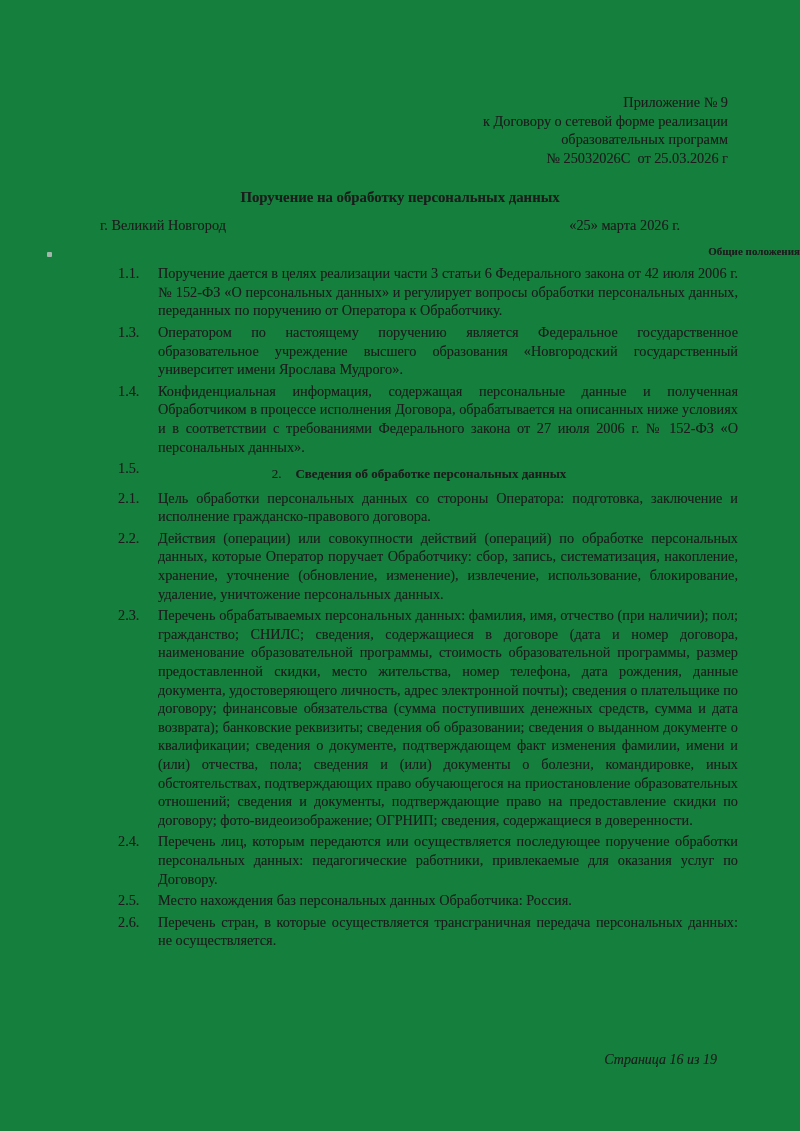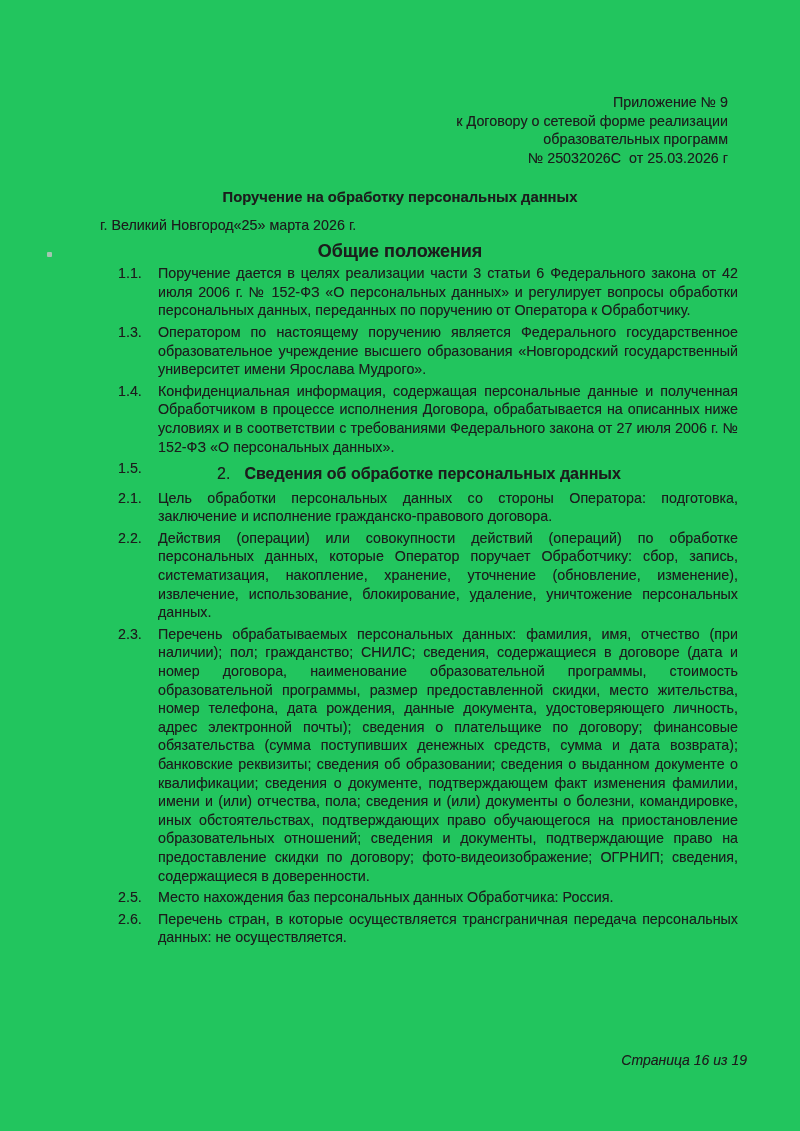--- a/index.html
+++ b/index.html
@@ -4,81 +4,81 @@
 <style>
   html, body {
     margin: 0;
     padding: 0;
     background: #ffffff;
   }
   .page {
     position: relative;
     width: 800px;
     height: 1131px;
-    background: #22c55e;
+    background: #15803d;
     overflow: hidden;
-    font-family: Liberation Sans, sans-serif;
+    font-family: Liberation Serif, serif;
     color: #1c1c1c;
     text-shadow: 0 0 0.5px rgba(35,35,35,0.45);
     font-size: 14.3px;
     line-height: 18.6px;
   }
   .pre { white-space: pre; }
 
   .doc-header {
     margin: 93px 72px 0 0;
     text-align: right;
   }
   .doc-title {
     margin-top: 21px;
     text-align: center;
     font-weight: bold;
     font-size: 14.8px;
   }
   .place-row {
     display: flex;
-    justify-content: flex-start;
-    margin: 9px 46px 0 100px;
+    justify-content: space-between;
+    margin: 9px 120px 0 100px;
   }
   .h-general {
     margin-top: 7px;
-    text-align: center;
+    text-align: right;
     font-weight: bold;
-    font-size: 18px;
+    font-size: 11px;
   }
   .content {
     margin: 4px 62px 0 100px; 
   }
   .item {
     position: relative;
     padding-left: 58px;      
     text-align: justify;
     margin-bottom: 3px;
   }
   .item .num {
     position: absolute;
     left: 18px;              
     top: 0;
   }
   .sec2-heading {
     text-align: center;
     margin: 9px 0 5px 0;
-    font-size: 16px;
+    font-size: 13px;
   }
   .sec2-heading .sec-num {
     font-weight: normal;
     margin-right: 14px;
   }
   .sec2-heading .sec-title {
     font-weight: bold;
   }
   .doc-footer {
     position: absolute;
     top: 1051px;
-    right: 53px;
+    right: 83px;
     font-style: italic;
     font-size: 14px;
     text-align: right;
   }
   .scan-speck {
     position: absolute;
     left: 47px;
     top: 252px;
     width: 5px;
     height: 5px;
@@ -111,21 +111,21 @@
   <div class="h-general">Общие положения</div>
 
   <div class="content">
 
     <div class="item">
       <span class="num">1.1.</span>
       <span>Поручение дается в целях реализации части 3 статьи 6 Федерального закона от 42 июля 2006 г. № 152-ФЗ «О персональных данных» и регулирует вопросы обработки персональных данных, переданных по поручению от Оператора к Обработчику.</span>
     </div>
     <div class="item">
       <span class="num">1.3.</span>
-      <span>Оператором по настоящему поручению является Федерального государственное образовательное учреждение высшего образования «Новгородский государственный университет имени Ярослава Мудрого».</span>
+      <span>Оператором по настоящему поручению является Федеральное государственное образовательное учреждение высшего образования «Новгородский государственный университет имени Ярослава Мудрого».</span>
     </div>
     <div class="item">
       <span class="num">1.4.</span>
       <span>Конфиденциальная информация, содержащая персональные данные и полученная Обработчиком в процессе исполнения Договора, обрабатывается на описанных ниже условиях и в соответствии с требованиями Федерального закона от 27 июля 2006 г. № 152-ФЗ «О персональных данных».</span>
     </div>
     <div class="item">
       <span class="num">1.5.</span>
     </div>
 
     <div class="sec2-heading">
@@ -138,20 +138,24 @@
     </div>
     <div class="item">
       <span class="num">2.2.</span>
       <span>Действия (операции) или совокупности действий (операций) по обработке персональных данных, которые Оператор поручает Обработчику: сбор, запись, систематизация, накопление, хранение, уточнение (обновление, изменение), извлечение, использование, блокирование, удаление, уничтожение персональных данных.</span>
     </div>
     <div class="item">
       <span class="num">2.3.</span>
       <span>Перечень обрабатываемых персональных данных: фамилия, имя, отчество (при наличии); пол; гражданство; СНИЛС; сведения, содержащиеся в договоре (дата и номер договора, наименование образовательной программы, стоимость образовательной программы, размер предоставленной скидки, место жительства, номер телефона, дата рождения, данные документа, удостоверяющего личность, адрес электронной почты); сведения о плательщике по договору; финансовые обязательства (сумма поступивших денежных средств, сумма и дата возврата); банковские реквизиты; сведения об образовании; сведения о выданном документе о квалификации; сведения о документе, подтверждающем факт изменения фамилии, имени и (или) отчества, пола; сведения и (или) документы о болезни, командировке, иных обстоятельствах, подтверждающих право обучающегося на приостановление образовательных отношений; сведения и документы, подтверждающие право на предоставление скидки по договору; фото-видеоизображение; ОГРНИП; сведения, содержащиеся в доверенности.</span>
     </div>
     <div class="item">
+      <span class="num">2.4.</span>
+      <span>Перечень лиц, которым передаются или осуществляется последующее поручение обработки персональных данных: педагогические работники, привлекаемые для оказания услуг по Договору.</span>
+    </div>
+    <div class="item">
       <span class="num">2.5.</span>
       <span>Место нахождения баз персональных данных Обработчика: Россия.</span>
     </div>
     <div class="item">
       <span class="num">2.6.</span>
       <span>Перечень стран, в которые осуществляется трансграничная передача персональных данных: не осуществляется.</span>
     </div>
 
   </div>
 

